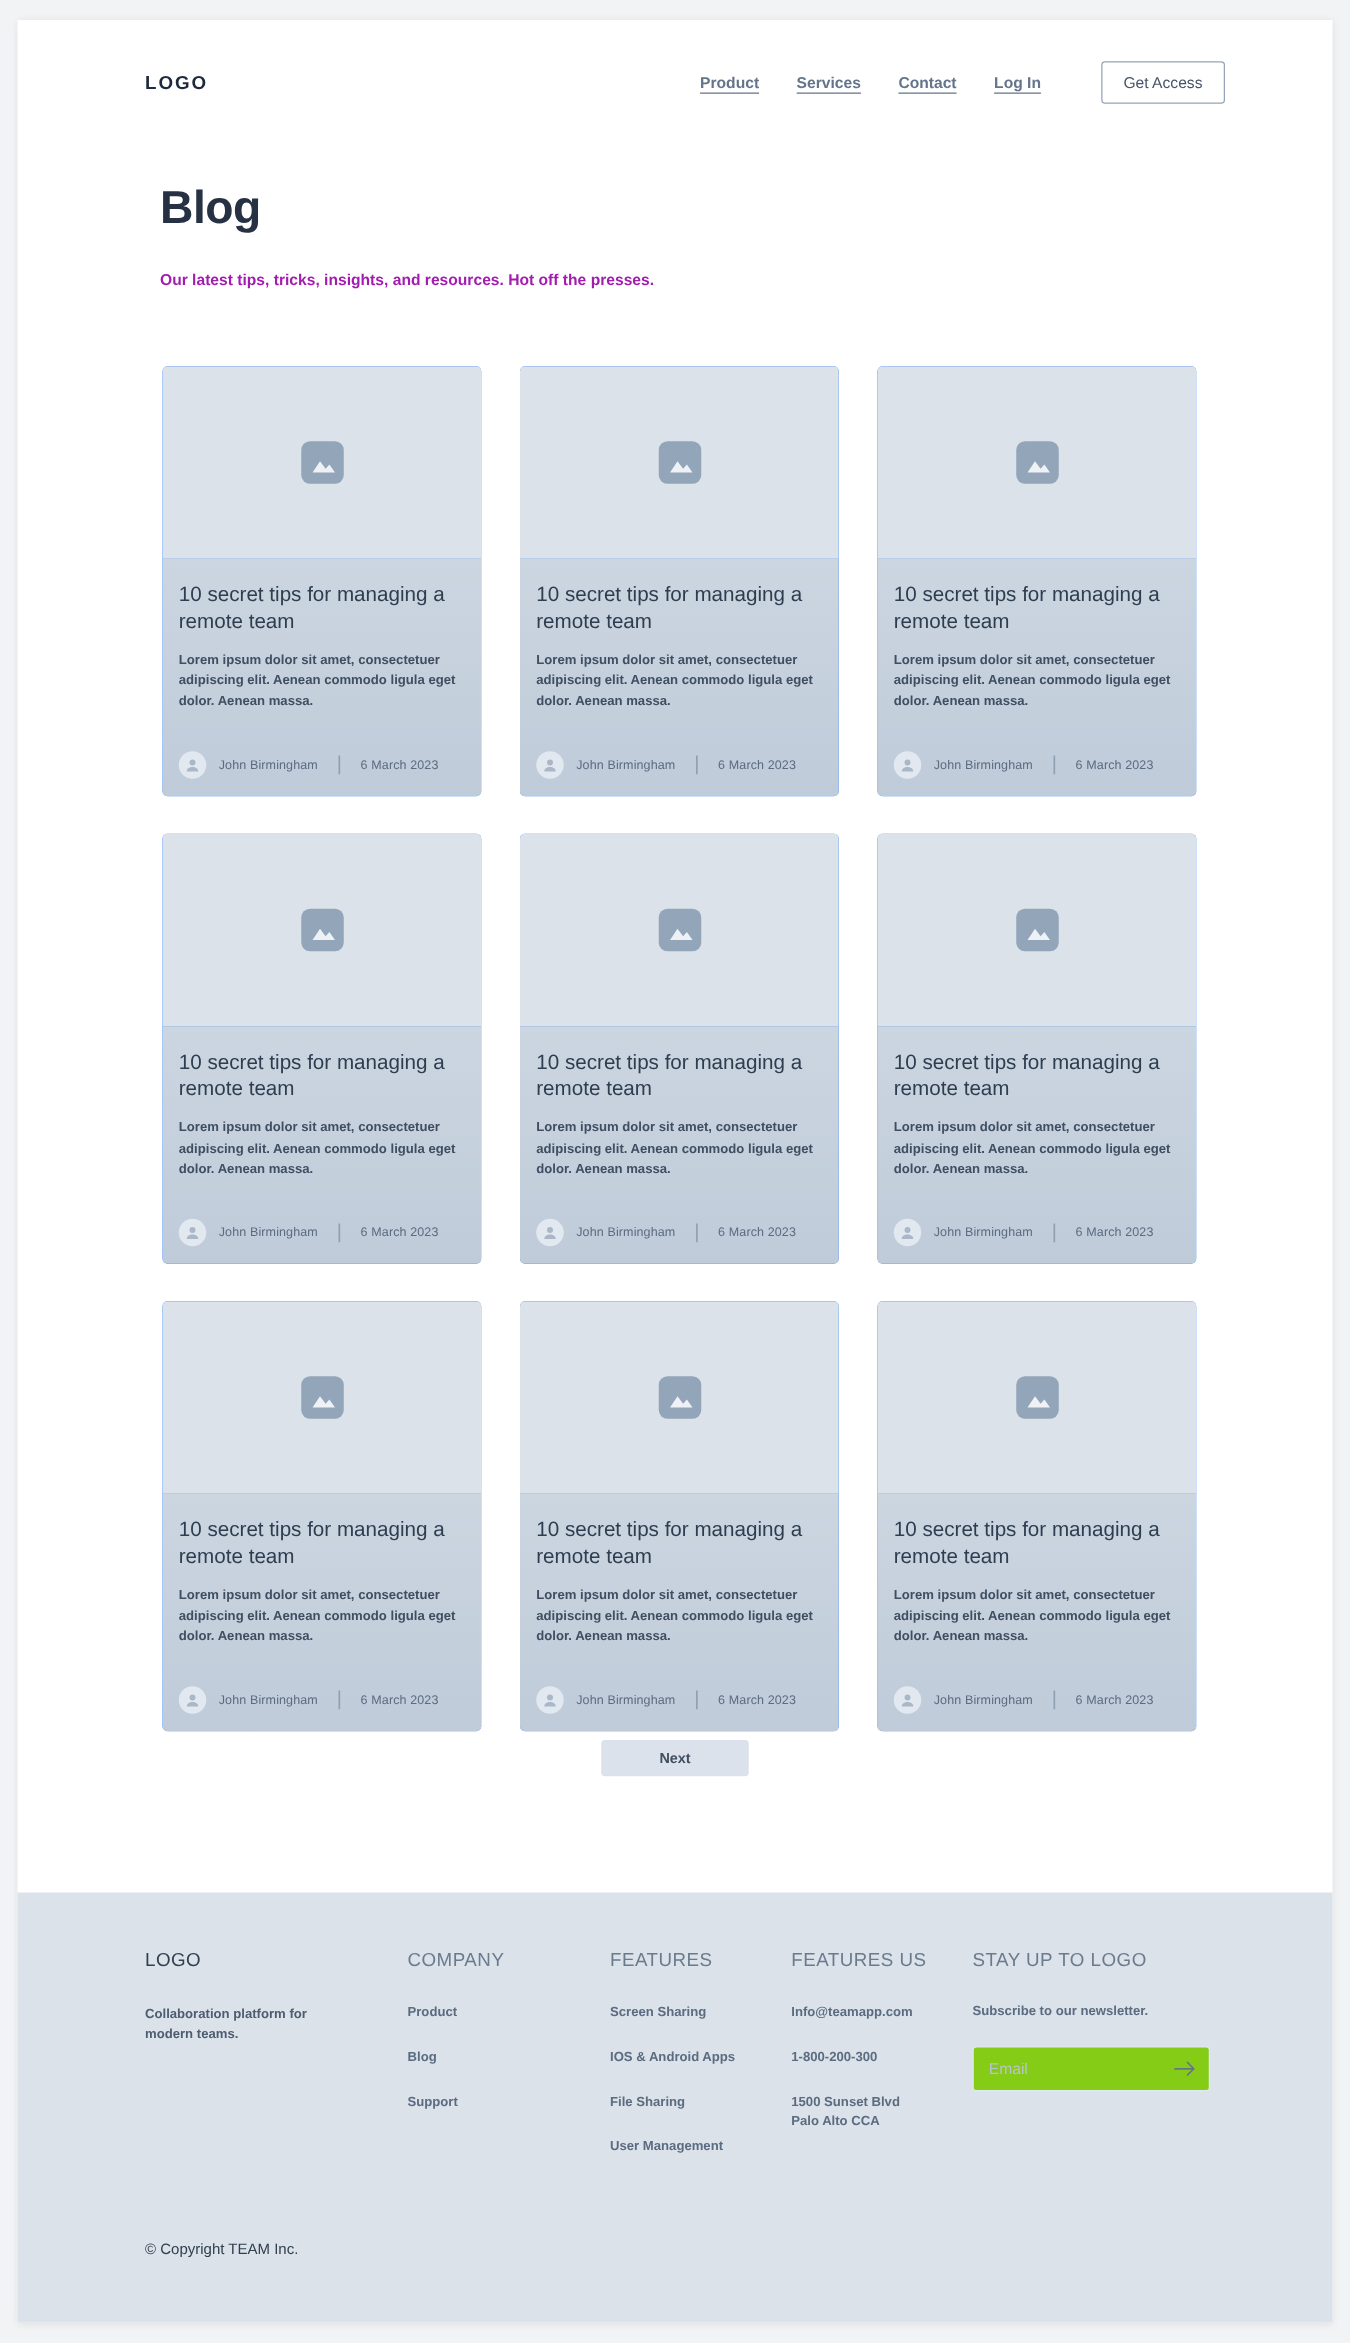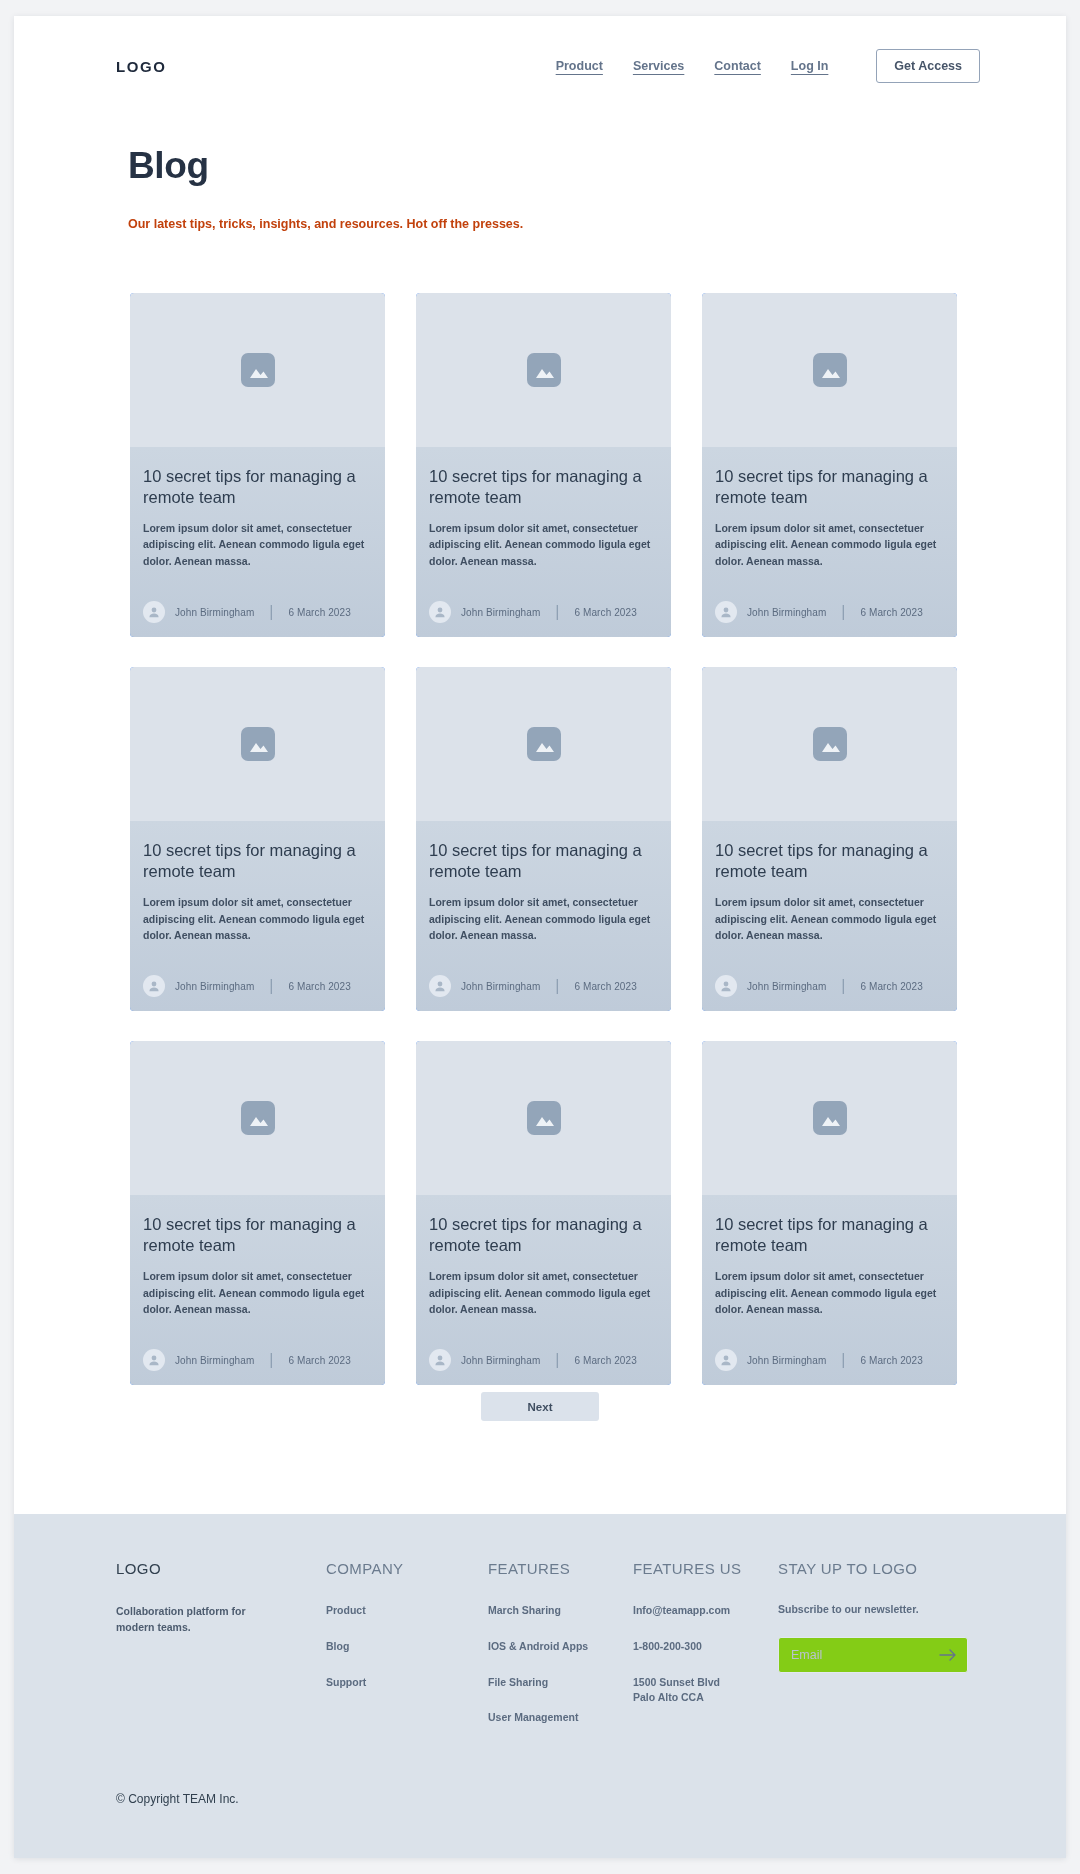--- a/index.html
+++ b/index.html
@@ -59,41 +59,41 @@
     cursor: pointer;
     white-space: nowrap;
   }
   .cta-btn {
     margin-left: 18px;
     border: 1.3px solid #94a3b8;
     border-radius: 3px;
     background: #ffffff;
     color: #475569;
     font-size: 12.5px;
-    font-weight: 700;
+    font-weight: 400;
     font-family: "Liberation Sans", sans-serif;
     padding: 9px 17px;
     cursor: pointer;
     white-space: nowrap;
   }
 
   
   .title-block { position: absolute; left: 114px; top: 131px; }
   .page-title {
     font-size: 37px;
     font-weight: 700;
     color: #263244;
     letter-spacing: -0.4px;
     line-height: 1;
   }
   .page-sub {
     margin-top: 33px;
     font-size: 12.5px;
     font-weight: 600;
-    color: #c2410c;
+    color: #a21caf;
   }
 
   
   .grid {
     position: absolute;
     left: 116px;
     top: 277px;
     width: 828px;
     display: flex;
     flex-wrap: wrap;
@@ -545,21 +545,21 @@
 
         <div class="fcol fcol-company">
           <div class="fcol-head">COMPANY</div>
           <a class="flink">Product</a>
           <a class="flink">Blog</a>
           <a class="flink">Support</a>
         </div>
 
         <div class="fcol fcol-features">
           <div class="fcol-head">FEATURES</div>
-          <a class="flink">March Sharing</a>
+          <a class="flink">Screen Sharing</a>
           <a class="flink">IOS &amp; Android Apps</a>
           <a class="flink">File Sharing</a>
           <a class="flink">User Management</a>
         </div>
 
         <div class="fcol fcol-contact">
           <div class="fcol-head">FEATURES US</div>
           <a class="fstatic">Info@teamapp.com</a>
           <a class="fstatic">1-800-200-300</a>
           <span class="fstatic" style="white-space:pre-line">1500 Sunset Blvd

